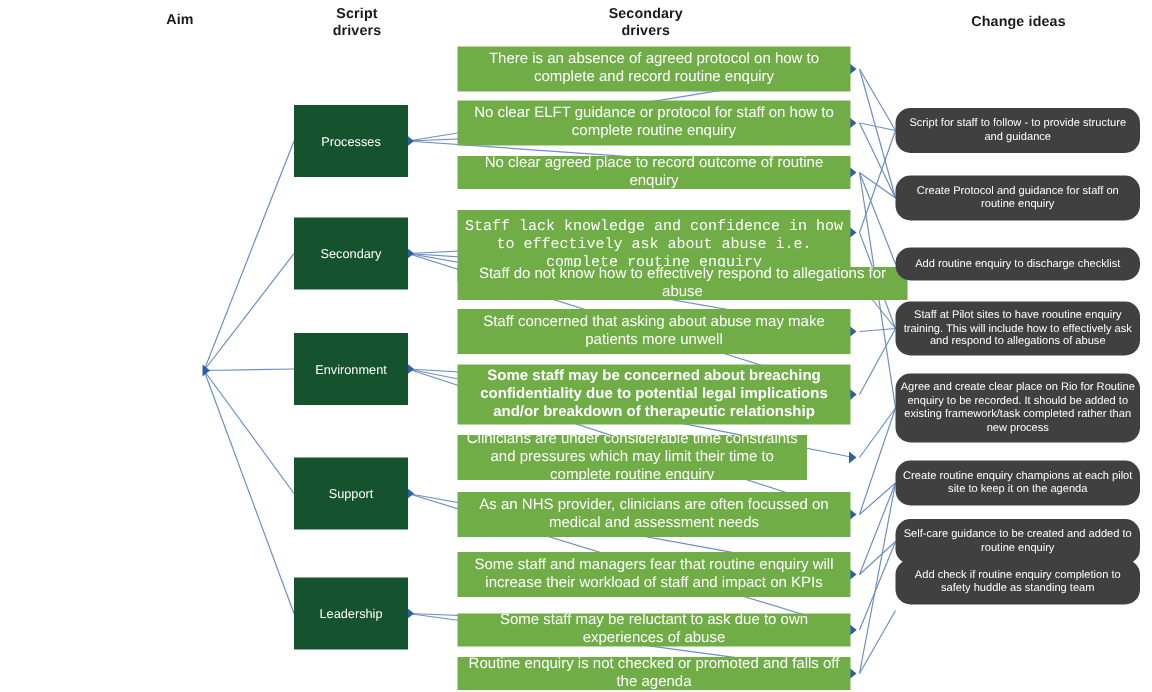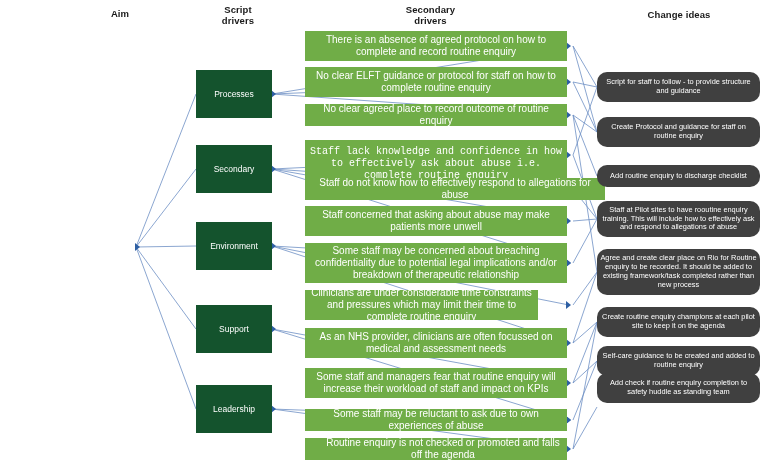--- a/index.html
+++ b/index.html
@@ -215,36 +215,36 @@
       </div>
       <div class="node secondary-box" id="secondary-driver-3" style="left: 305px; top: 140px; width: 262px; height: 48px; font-family: Liberation Mono, monospace;">
         <span>Staff lack knowledge and confidence in how to effectively ask about abuse i.e. complete routine enquiry</span>
       </div>
       <div class="node secondary-box" id="secondary-driver-4" style="left: 305px; top: 178px; width: 300px; height: 22px;">
         <span>Staff do not know how to effectively respond to allegations for abuse</span>
       </div>
       <div class="node secondary-box" id="secondary-driver-5" style="left: 305px; top: 206px; width: 262px; height: 30px;">
         <span>Staff concerned that asking about abuse may make patients more unwell</span>
       </div>
-      <div class="node secondary-box" id="secondary-driver-6" style="left: 305px; top: 243px; width: 262px; height: 40px;">
+      <div class="node secondary-box" id="secondary-driver-6" style="left: 305px; top: 243px; width: 262px; height: 40px; font-weight: bold;">
         <span>Some staff may be concerned about breaching confidentiality due to potential legal implications and/or breakdown of therapeutic relationship</span>
       </div>
       <div class="node secondary-box" id="secondary-driver-7" style="left: 305px; top: 290px; width: 233px; height: 30px;">
         <span>Clinicians are under considerable time constraints and pressures which may limit their time to complete routine enquiry</span>
       </div>
       <div class="node secondary-box" id="secondary-driver-8" style="left: 305px; top: 328px; width: 262px; height: 30px;">
         <span>As an NHS provider, clinicians are often focussed on medical and assessment needs</span>
       </div>
       <div class="node secondary-box" id="secondary-driver-9" style="left: 305px; top: 368px; width: 262px; height: 30px;">
         <span>Some staff and managers fear that routine enquiry will increase their workload of staff and impact on KPIs</span>
       </div>
       <div class="node secondary-box" id="secondary-driver-10" style="left: 305px; top: 409px; width: 262px; height: 22px;">
         <span>Some staff may be reluctant to ask due to own experiences of abuse</span>
       </div>
-      <div class="node secondary-box" id="secondary-driver-11" style="left: 305px; top: 438px; width: 262px; height: 22px; padding-left: 14px;">
+      <div class="node secondary-box" id="secondary-driver-11" style="left: 305px; top: 438px; width: 262px; height: 22px;">
         <span>Routine enquiry is not checked or promoted and falls off the agenda</span>
       </div>
     </div>
   <div id="change-group">
       <div class="node change-box" id="change-idea-0" style="left: 597px; top: 72px; width: 163px; height: 30px;">
         <span>Script for staff to follow - to provide structure and guidance</span>
       </div>
       <div class="node change-box" id="change-idea-1" style="left: 597px; top: 117px; width: 163px; height: 30px;">
         <span>Create Protocol and guidance for staff on routine enquiry</span>
       </div>

